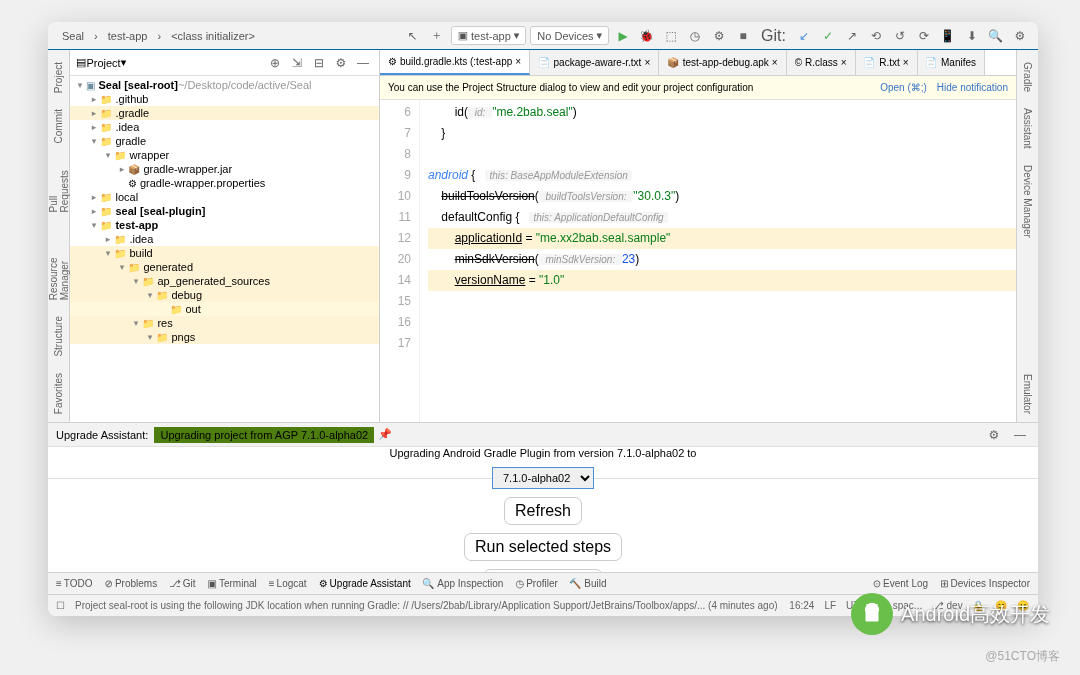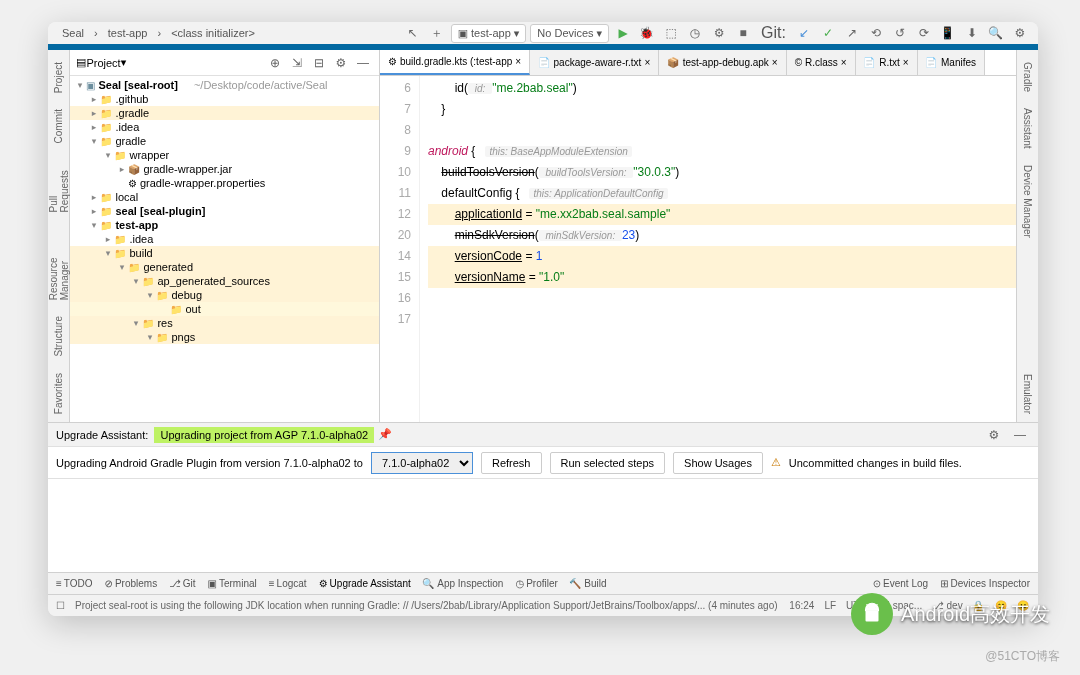--- a/index.html
+++ b/index.html
@@ -3,21 +3,21 @@
 <meta charset="utf-8">
 <style>
 *{margin:0;padding:0;box-sizing:border-box;font-family:-apple-system,BlinkMacSystemFont,"Segoe UI",sans-serif;}
 body{background:#f0f0f0;width:1080px;height:675px;overflow:hidden;position:relative;}
 .window{position:absolute;top:22px;left:48px;width:990px;height:594px;background:#f2f2f2;border-radius:8px;box-shadow:0 8px 32px rgba(0,0,0,0.2);display:flex;flex-direction:column;overflow:hidden;}
 .titlebar{height:28px;background:#e8e8e8;display:flex;align-items:center;padding:0 10px;border-bottom:1px solid #d0d0d0;}
 .traffic{display:flex;gap:8px;}
 .tl{width:12px;height:12px;border-radius:50%;}
 .tl.r{background:#ff5f56;}.tl.y{background:#ffbd2e;}.tl.g{background:#27c93f;}
 .title{flex:1;text-align:center;font-size:12px;color:#444;font-weight:500;}
-.navbar{height:28px;background:#f2f2f2;display:flex;align-items:center;padding:0 8px;border-bottom:6px solid #0369a1;font-size:11px;color:#555;}
+.navbar{height:28px;background:#f2f2f2;display:flex;align-items:center;padding:0 8px;border-bottom:1px solid #0369a1;font-size:11px;color:#555;}
 .breadcrumb{display:flex;gap:4px;align-items:center;}
 .breadcrumb span{padding:2px 6px;}
 .nav-right{margin-left:auto;display:flex;align-items:center;gap:4px;}
 .nav-btn{padding:2px 6px;border:1px solid #ccc;border-radius:3px;background:#fff;font-size:11px;display:flex;align-items:center;gap:3px;cursor:pointer;}
 .icon-btn{width:20px;height:20px;display:flex;align-items:center;justify-content:center;cursor:pointer;color:#666;font-size:12px;}
 .main-area{flex:1;display:flex;overflow:hidden;}
 .left-rail{width:22px;background:#f2f2f2;border-right:1px solid #d0d0d0;display:flex;flex-direction:column;align-items:center;padding-top:4px;}
 .rail-item{writing-mode:vertical-rl;transform:rotate(180deg);font-size:10px;color:#666;padding:8px 2px;cursor:pointer;}
 .right-rail{width:22px;background:#f2f2f2;border-left:1px solid #d0d0d0;display:flex;flex-direction:column;align-items:center;padding-top:4px;}
 .sidebar{width:310px;background:#fff;border-right:1px solid #d0d0d0;display:flex;flex-direction:column;}
@@ -25,46 +25,46 @@
 .sidebar-icons{margin-left:auto;display:flex;gap:2px;}
 .tree{flex:1;overflow:auto;font-size:11px;padding:2px 0;}
 .tree-item{display:flex;align-items:center;padding:1px 4px;cursor:pointer;white-space:nowrap;}
 .tree-item.sel{background:#fff8dc;}
 .tree-item.hl{background:#fff3d6;}
 .arrow{width:12px;text-align:center;color:#888;font-size:9px;}
 .folder{color:#6b8e9e;margin-right:3px;font-size:10px;}
 .folder.o{color:#d4a84b;}
 .file-icon{margin-right:3px;font-size:10px;}
 .bold{font-weight:600;}
-.gray{color:#999;padding-left:16px;}
+.gray{color:#999;}
 .editor-area{flex:1;display:flex;flex-direction:column;background:#fff;}
 .tabs{height:26px;display:flex;border-bottom:1px solid #d0d0d0;overflow:hidden;}
 .tab{padding:4px 8px;font-size:10px;border-right:1px solid #d0d0d0;display:flex;align-items:center;gap:3px;cursor:pointer;background:#f2f2f2;white-space:nowrap;}
 .tab.active{background:#fff;border-bottom:2px solid #4a90d9;}
 .notice{height:24px;background:#fffde7;display:flex;align-items:center;padding:0 8px;font-size:10px;border-bottom:1px solid #e0e0e0;}
 .notice-actions{margin-left:auto;display:flex;gap:10px;}
 .link{color:#3874c9;cursor:pointer;}
 .code{flex:1;display:flex;font-family:"JetBrains Mono",Consolas,monospace;font-size:12px;overflow:auto;}
 .gutter{width:40px;background:#fff;text-align:right;padding:2px 8px 2px 0;color:#aaa;border-right:1px solid #f0f0f0;}
 .gutter div{height:21px;line-height:21px;}
 .code-body{flex:1;padding:2px 0 2px 8px;}
 .code-line{height:21px;line-height:21px;white-space:pre;}
-.kw{color:#be185d;font-style:italic;}
+.kw{color:#3b82f6;font-style:italic;}
 .str{color:#067d17;}
 .num{color:#1750eb;}
 .hint{color:#999;font-style:italic;background:#f5f5f5;padding:0 4px;border-radius:2px;font-size:10px;}
 .strike{text-decoration:line-through;}
 .ul{text-decoration:underline;}
 .code-line.hlw{background:#fff3d6;}
 .bottom-panel{height:150px;border-top:1px solid #d0d0d0;background:#fff;display:flex;flex-direction:column;}
 .panel-header{height:24px;display:flex;align-items:center;padding:0 8px;font-size:11px;border-bottom:1px solid #e0e0e0;background:#f2f2f2;}
 .panel-header .right{margin-left:auto;display:flex;gap:6px;}
-.panel-controls{height:32px;display:flex;align-items:center;padding:0 8px;gap:8px;font-size:11px;border-bottom:1px solid #e0e0e0;}
+.panel-controls{height:32px;display:flex;align-items:center;padding:0 8px;gap:8px;font-size:11px;border-bottom:1px solid #e0e0e0;flex-direction:column;}
 .panel-controls select{border:1px solid #4a90d9;padding:3px 6px;font-size:11px;}
-.panel-controls button{border:1px solid #ccc;background:#fff;padding:4px 10px;border-radius:2px;font-size:11px;cursor:pointer;}
+.panel-controls button{border:1px solid #ccc;background:#fff;padding:4px 10px;border-radius:7px;font-size:16px;cursor:pointer;}
 .warn{color:#c77800;}
 .statusbar{height:22px;background:#f2f2f2;border-top:1px solid #d0d0d0;display:flex;align-items:center;padding:0 8px;font-size:10px;color:#666;gap:10px;}
 .bottom-tabs{height:22px;background:#f2f2f2;border-top:1px solid #d0d0d0;display:flex;align-items:center;padding:0 8px;font-size:10px;gap:12px;}
 .btab{cursor:pointer;color:#555;display:flex;align-items:center;gap:2px;}
 .btab.active{color:#000;font-weight:500;}
 .watermark{position:absolute;bottom:40px;right:30px;display:flex;align-items:center;color:#fff;text-shadow:0 1px 3px rgba(0,0,0,0.8);font-size:20px;font-weight:500;}
 .wm-avatar{width:42px;height:42px;border-radius:50%;background:#6abf4b;display:flex;align-items:center;justify-content:center;margin-right:8px;}
 .wm-credit{position:absolute;bottom:10px;right:20px;font-size:12px;color:#aaa;}
 </style>
 </head>
@@ -225,20 +225,27 @@
     </div>
 
     <div class="editor-area">
       <div class="tabs">
         <div class="tab active">⚙ <span>build.gradle.kts (:test-app</span> ×</div>
         <div class="tab">📄 <span>package-aware-r.txt</span> ×</div>
         <div class="tab">📦 <span>test-app-debug.apk</span> ×</div>
         <div class="tab">© <span>R.class</span> ×</div>
         <div class="tab">📄 <span>R.txt</span> ×</div>
         <div class="tab">📄 <span>Manifes</span></div>
+      </div>
+      <div class="notice">
+        <span>You can use the Project Structure dialog to view and edit your project configuration</span>
+        <div class="notice-actions">
+          <span class="link">Open (⌘;)</span>
+          <span class="link">Hide notification</span>
+        </div>
       </div>
       <div class="code">
         <div class="gutter">
           <div>6</div>
             <div>7</div>
             <div>8</div>
           <div>9</div>
             <div>10</div>
             <div>11</div>
           <div>12</div>
@@ -250,38 +257,37 @@
         </div>
         <div class="code-body">
           <div class="code-line"><span>        id(</span><span class="hint"> id: </span><span class="str">"me.2bab.seal"</span><span>)</span></div>
           <div class="code-line">    }</div>
           <div class="code-line"></div>
           <div class="code-line"><span class="kw">android</span><span> {   </span><span class="hint">this: BaseAppModuleExtension</span></div>
           <div class="code-line"><span>    </span><span class="strike">buildToolsVersion</span><span>(</span><span class="hint"> buildToolsVersion: </span><span class="str">"30.0.3"</span><span>)</span></div>
           <div class="code-line"><span>    defaultConfig {   </span><span class="hint">this: ApplicationDefaultConfig</span></div>
           <div class="code-line hlw"><span>        </span><span class="ul">applicationId</span><span> = </span><span class="str">"me.xx2bab.seal.sample"</span></div>
           <div class="code-line"><span>        </span><span class="strike">minSdkVersion</span><span>(</span><span class="hint"> minSdkVersion: </span><span class="num">23</span><span>)</span></div>
-          <div class="code-line hlw"><span>        </span><span class="ul">versionCode</span><span> = </span><span class="num">1</span></div>
           <div class="code-line hlw"><span>        </span><span class="ul">versionName</span><span> = </span><span class="str">"1.0"</span></div>
         </div>
       </div>
     </div>
 
     <div class="right-rail">
       <div class="rail-item" style="transform:none;writing-mode:vertical-lr">Gradle</div>
       <div class="rail-item" style="transform:none;writing-mode:vertical-lr">Assistant</div>
       <div class="rail-item" style="transform:none;writing-mode:vertical-lr">Device Manager</div>
       <div class="rail-item" style="transform:none;writing-mode:vertical-lr;margin-top:auto">Emulator</div>
     </div>
   </div>
 
   <div class="bottom-panel">
     <div class="panel-header">
       <span>Upgrade Assistant:</span>&nbsp;&nbsp;
-      <span style="background:#bef264;padding:2px 6px">Upgrading project from AGP 7.1.0-alpha02</span>
+      <span style="background:#4d7c0f;padding:2px 6px">Upgrading project from AGP 7.1.0-alpha02</span>
       <span style="margin-left:4px">📌</span>
       <div class="right">
         <span class="icon-btn">⚙</span>
         <span class="icon-btn">—</span>
       </div>
     </div>
     <div class="panel-controls">
       <span>Upgrading Android Gradle Plugin from version 7.1.0-alpha02 to</span>
       <select><option>7.1.0-alpha02</option></select>
       <button>Refresh</button>

